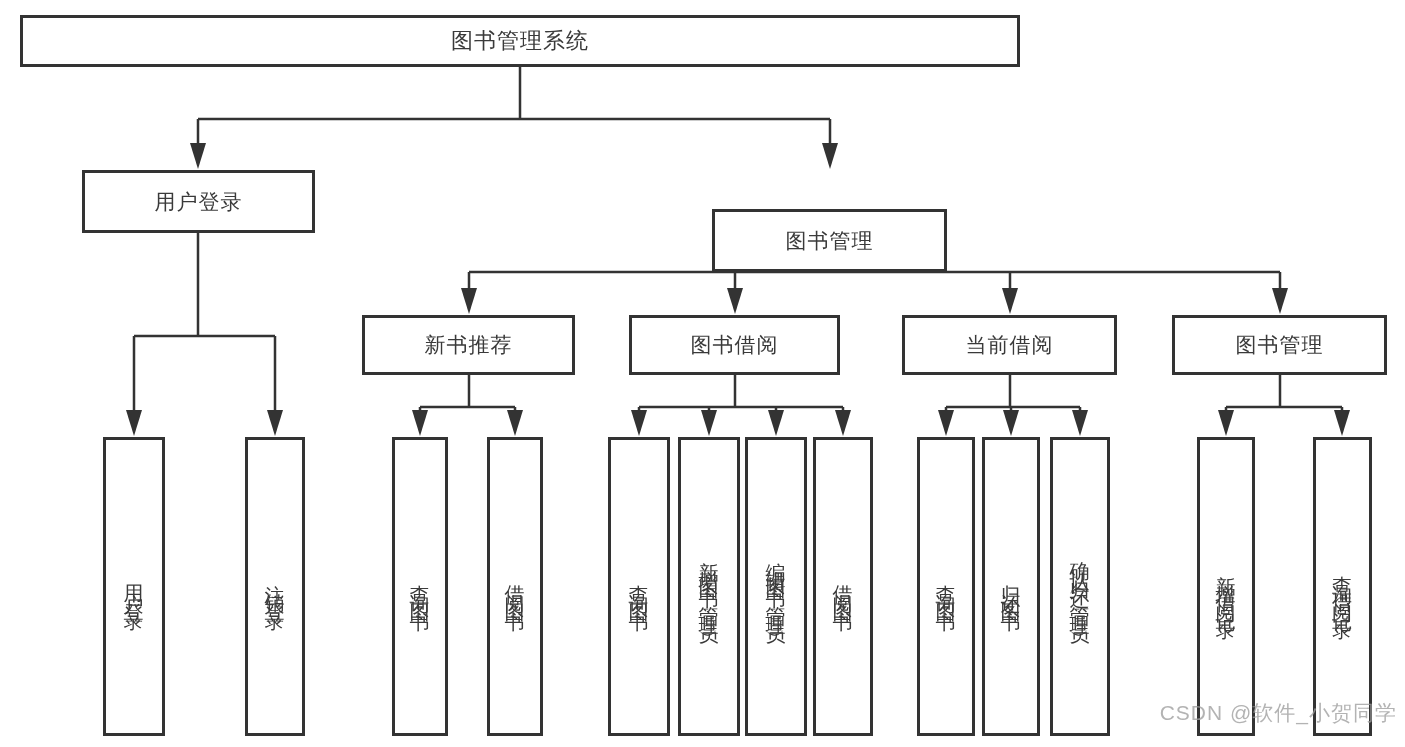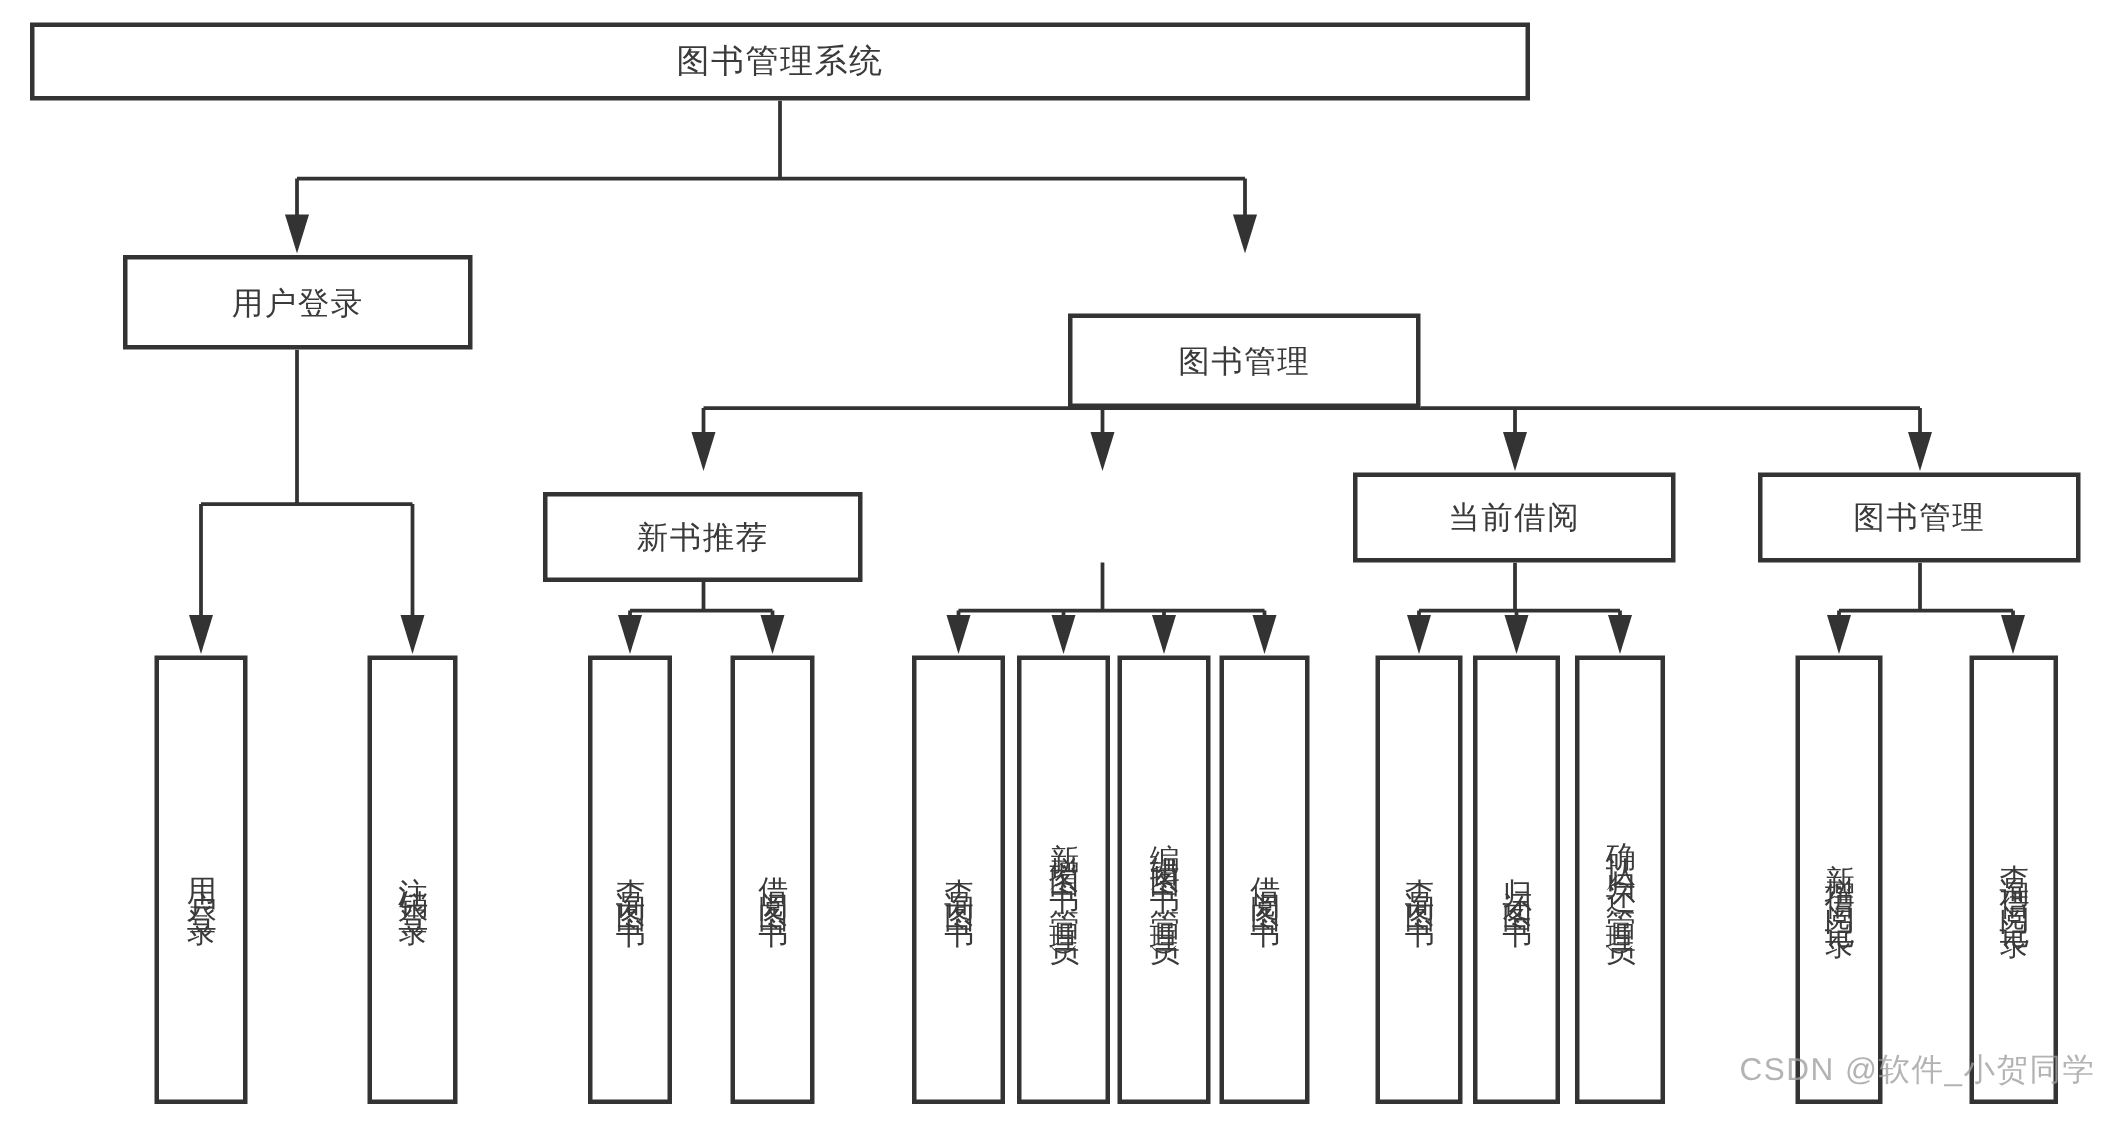--- a/index.html
+++ b/index.html
@@ -93,21 +93,22 @@
     <path class="lines" d="M1280 375 L1280 407 M1226 407 L1342 407 M1226 407 L1226 413 M1342 407 L1342 413"></path>
     <polygon class="arrow" points="1226,436 1218,410 1234,410"></polygon>
     <polygon class="arrow" points="1342,436 1334,410 1350,410"></polygon>
   </svg>
 
   <div class="node h-node root-node" style="left:20px; top:15px; width:1000px; height:52px;">图书管理系统</div>
 
   <div class="node h-node" style="left:82px; top:170px; width:233px; height:63px;">用户登录</div>
   <div class="node h-node" style="left:712px; top:170px; width:235px; height:63px;margin-top:39px;">图书管理</div>
 
-  <div class="node h-node" style="left:362px; top:328px; width:213px; height:60px;">新书推荐</div>
+  <div class="node h-node" style="left:362px; top:315px; width:213px; height:60px;">新书推荐</div>
+  <div class="node h-node" style="left:629px; top:315px; width:211px; height:60px;">图书借阅</div>
   <div class="node h-node" style="left:902px; top:315px; width:215px; height:60px;">当前借阅</div>
   <div class="node h-node" style="left:1172px; top:315px; width:215px; height:60px;">图书管理</div>
 
   <div class="node v-node" style="left:103px; top:437px; width:62px; height:299px;">用户登录</div>
   <div class="node v-node" style="left:245px; top:437px; width:60px; height:299px;">注销登录</div>
 
   <div class="node v-node" style="left:392px; top:437px; width:56px; height:299px;">查询图书</div>
   <div class="node v-node" style="left:487px; top:437px; width:56px; height:299px;">借阅图书</div>
 
   <div class="node v-node" style="left:608px; top:437px; width:62px; height:299px;">查询图书</div>

